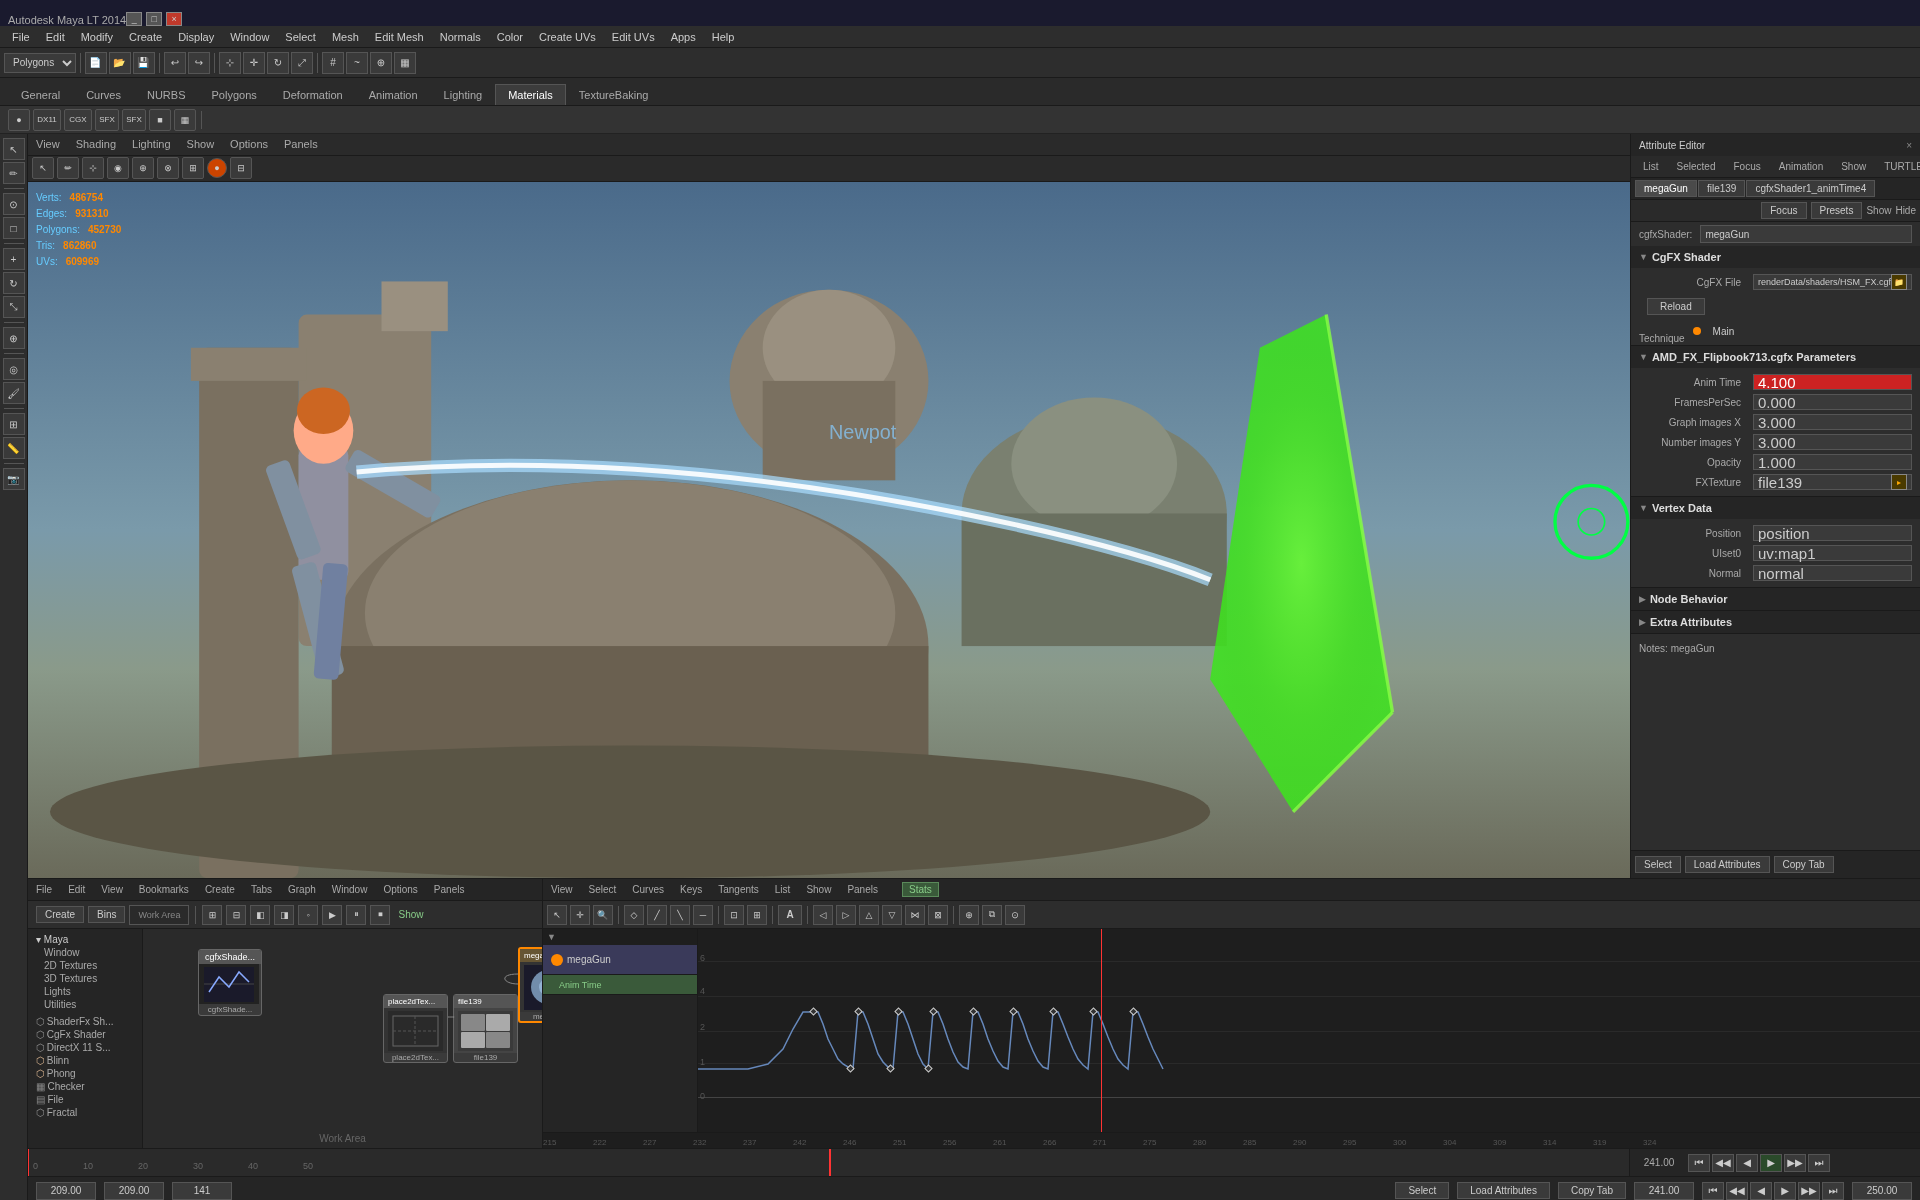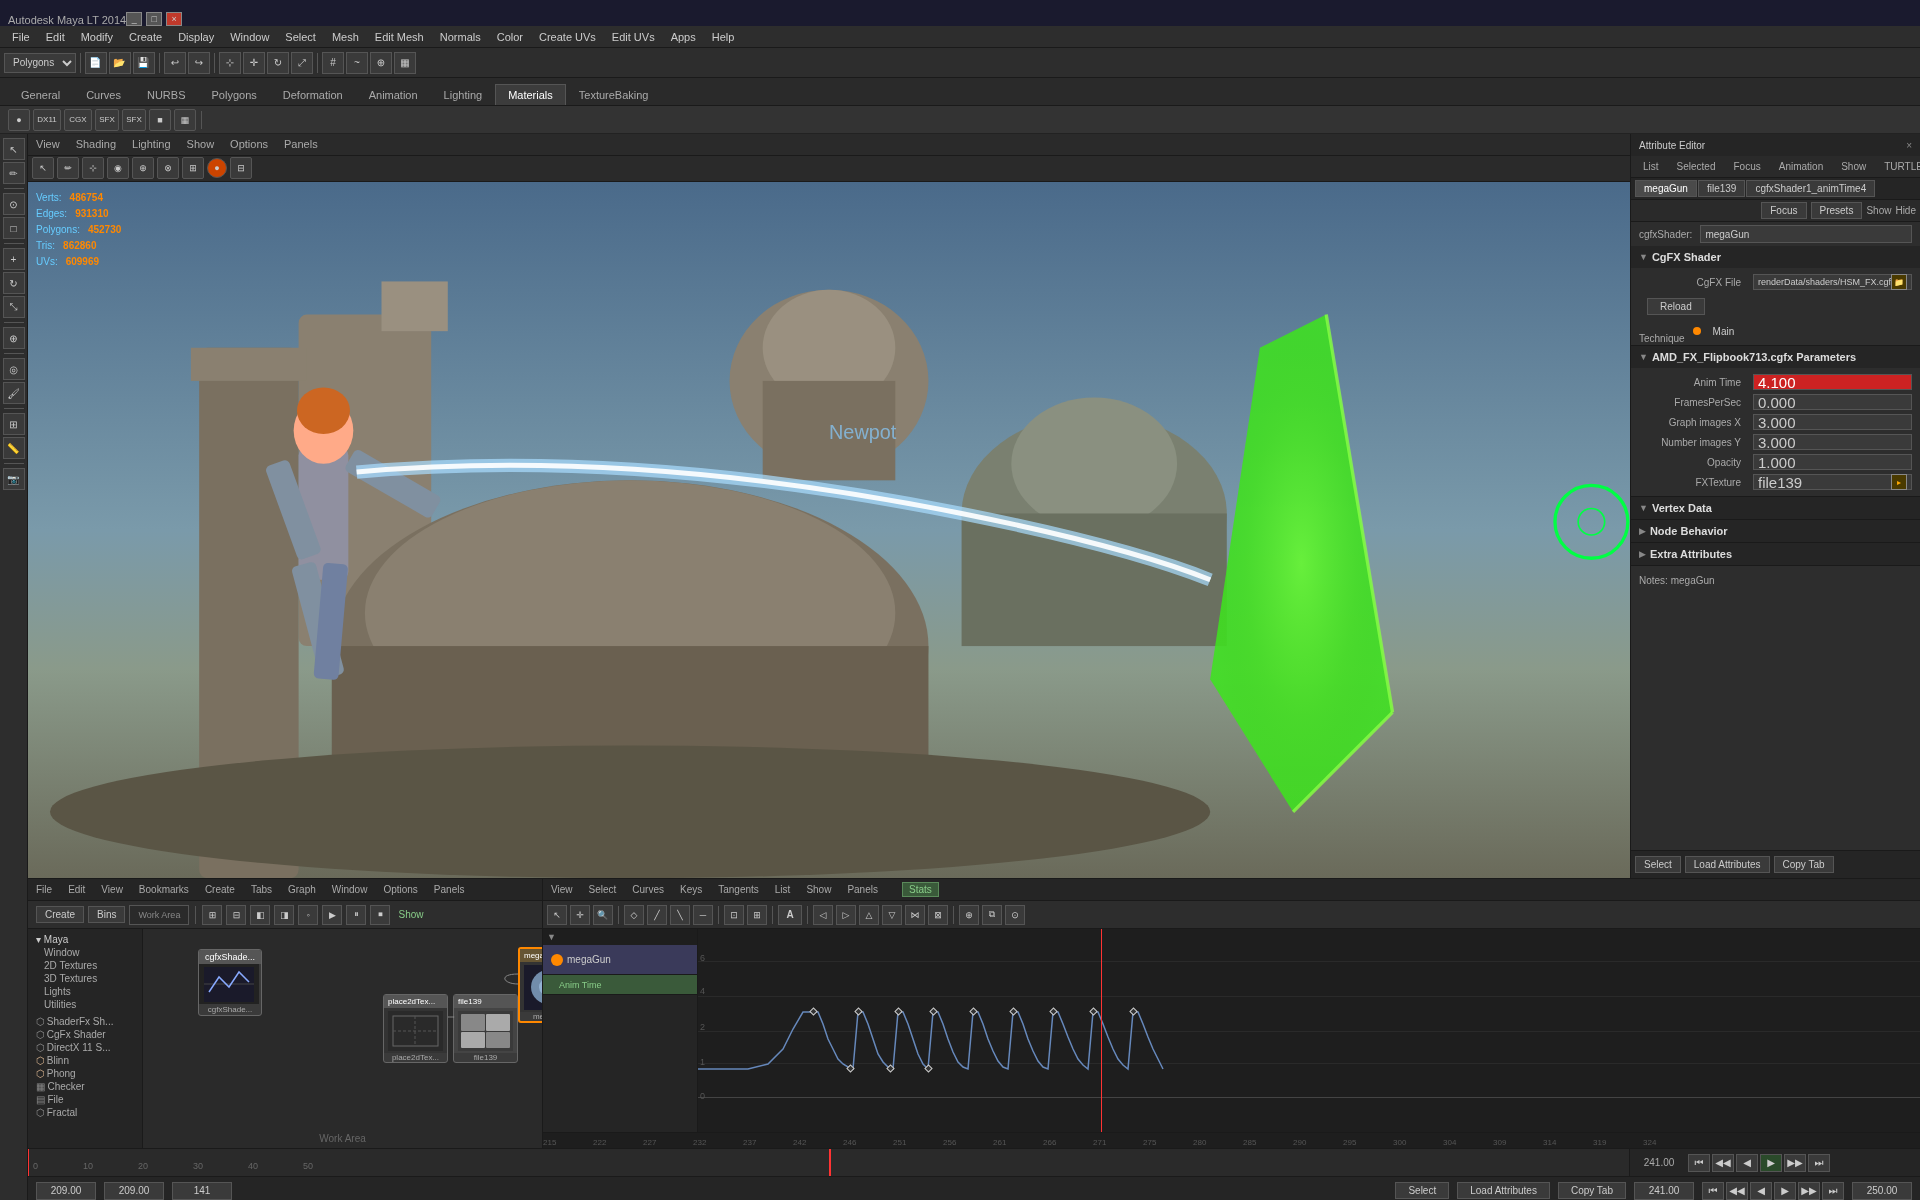--- a/index.html
+++ b/index.html
@@ -479,20 +479,40 @@
                   <div class="attr-file-btn">▸</div>
                 </div>
               </div>
             </div>
           </div>
 
           <div class="attr-section">
             <div class="section-header">
               <span class="section-arrow">▼</span>
               <span class="section-title">Vertex Data</span>
+            </div>
+            <div class="section-content">
+              <div class="attr-row">
+                <span class="attr-row-label">Position</span>
+                <div class="attr-row-value">
+                  <input class="attr-input" value="position" style="">
+                </div>
+              </div>
+              <div class="attr-row">
+                <span class="attr-row-label">UIset0</span>
+                <div class="attr-row-value">
+                  <input class="attr-input" value="uv:map1" style="">
+                </div>
+              </div>
+              <div class="attr-row">
+                <span class="attr-row-label">Normal</span>
+                <div class="attr-row-value">
+                  <input class="attr-input" value="normal" style="">
+                </div>
+              </div>
             </div>
           </div>
 
           <div class="attr-section">
             <div class="section-header">
               <span class="section-arrow">▶</span>
               <span class="section-title">Node Behavior</span>
             </div>
           </div>
 

